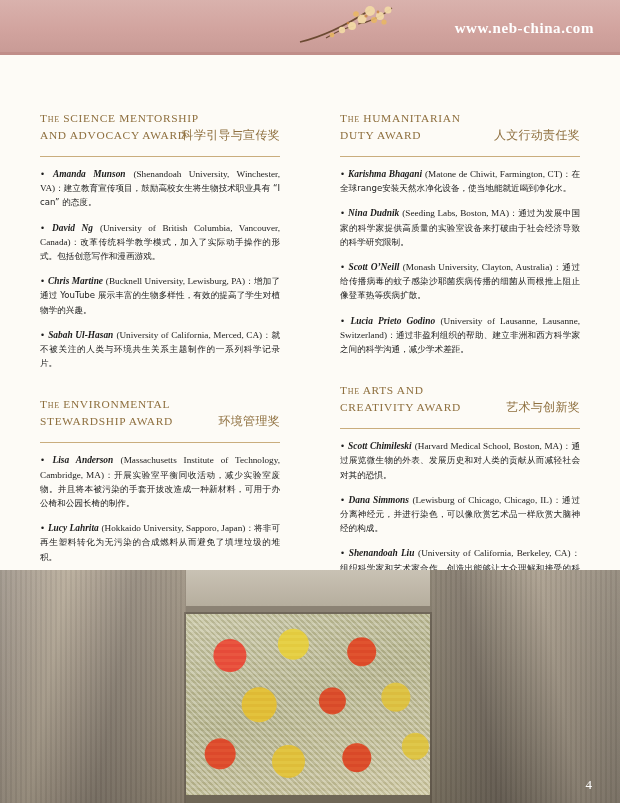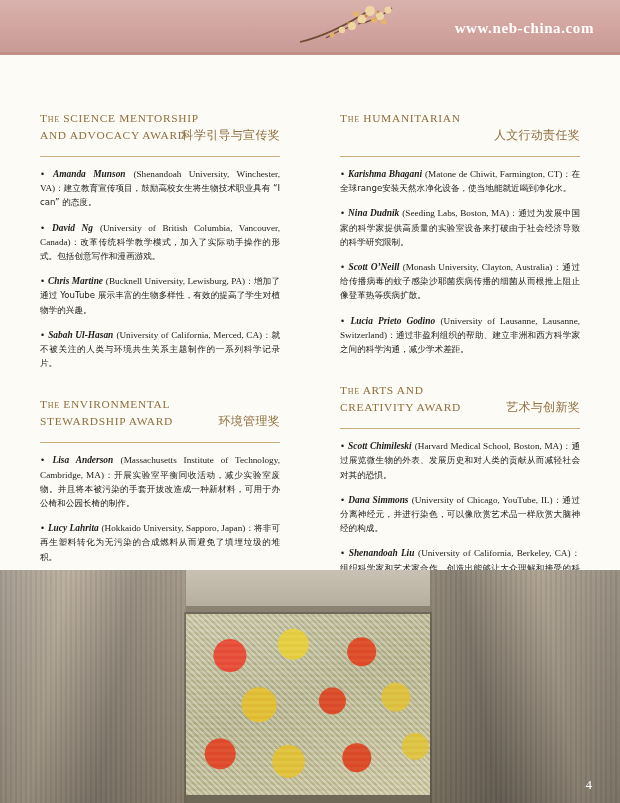--- a/index.html
+++ b/index.html
@@ -306,20 +306,21 @@
     </div>
 
   </div>
 
   <div class="col col-right">
 
     <div class="award-block">
       <div class="award-head">
         <div class="award-title">
           <span class="l1">The HUMANITARIAN</span>
+          <span class="l2">DUTY AWARD</span>
         </div>
         <div class="award-title-cn">人文行动责任奖</div>
       </div>
       <hr class="rule">
 
       <div class="entry">
         <span class="bullet">•&nbsp;</span><span class="name">Karishma Bhagani</span> <span class="affil">(Matone de Chiwit, Farmington, CT)</span><span>：在全球range安装天然水净化设备，使当地能就近喝到净化水。</span>
       </div>
       <div class="entry">
         <span class="bullet">•&nbsp;</span><span class="name">Nina Dudnik</span> <span class="affil">(Seeding Labs, Boston, MA)</span><span>：通过为发展中国家的科学家提供高质量的实验室设备来打破由于社会经济导致的科学研究限制。</span>
@@ -339,21 +340,21 @@
           <span class="l2">CREATIVITY AWARD</span>
         </div>
         <div class="award-title-cn">艺术与创新奖</div>
       </div>
       <hr class="rule">
 
       <div class="entry">
         <span class="bullet">•&nbsp;</span><span class="name">Scott Chimileski</span> <span class="affil">(Harvard Medical School, Boston, MA)</span><span>：通过展览微生物的外表、发展历史和对人类的贡献从而减轻社会对其的恐惧。</span>
       </div>
       <div class="entry">
-        <span class="bullet">•&nbsp;</span><span class="name">Dana Simmons</span> <span class="affil">(University of Chicago, YouTube, IL)</span><span>：通过分离神经元，并进行染色，可以像欣赏艺术品一样欣赏大脑神经的构成。</span>
+        <span class="bullet">•&nbsp;</span><span class="name">Dana Simmons</span> <span class="affil">(Lewisburg of Chicago, Chicago, IL)</span><span>：通过分离神经元，并进行染色，可以像欣赏艺术品一样欣赏大脑神经的构成。</span>
       </div>
       <div class="entry">
         <span class="bullet">•&nbsp;</span><span class="name">Shenandoah Liu</span> <span class="affil">(University of California, Berkeley, CA)</span><span>：组织科学家和艺术家合作，创造出能够让大众理解和接受的科学信息杂志。</span>
       </div>
       <div class="entry">
         <span class="bullet">•&nbsp;</span><span class="name">Wilbur Ryan</span> <span class="affil">(Florida State University, Tallahassee, FL)</span><span>：带领 ‘Schoolhouse Rock’，通过短片教授学生全国各地的基础生态学。</span>
       </div>
     </div>
 
   </div>

